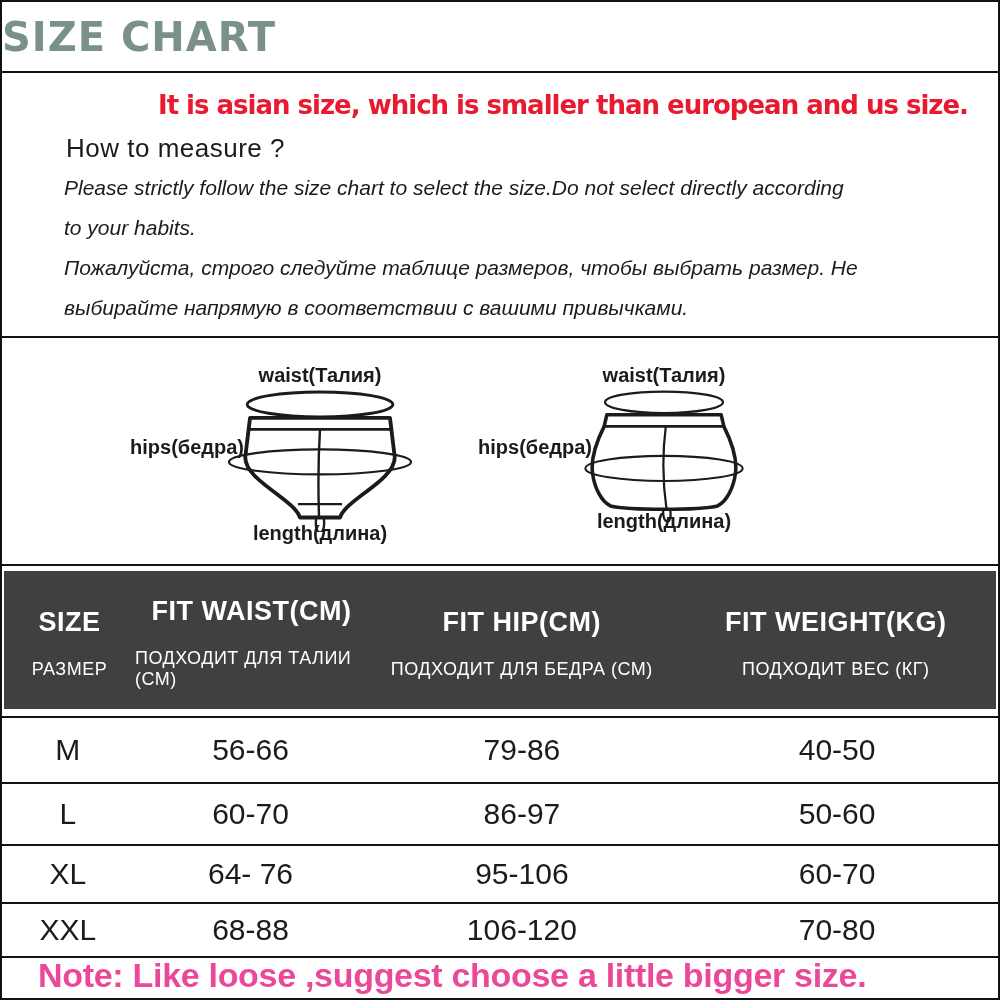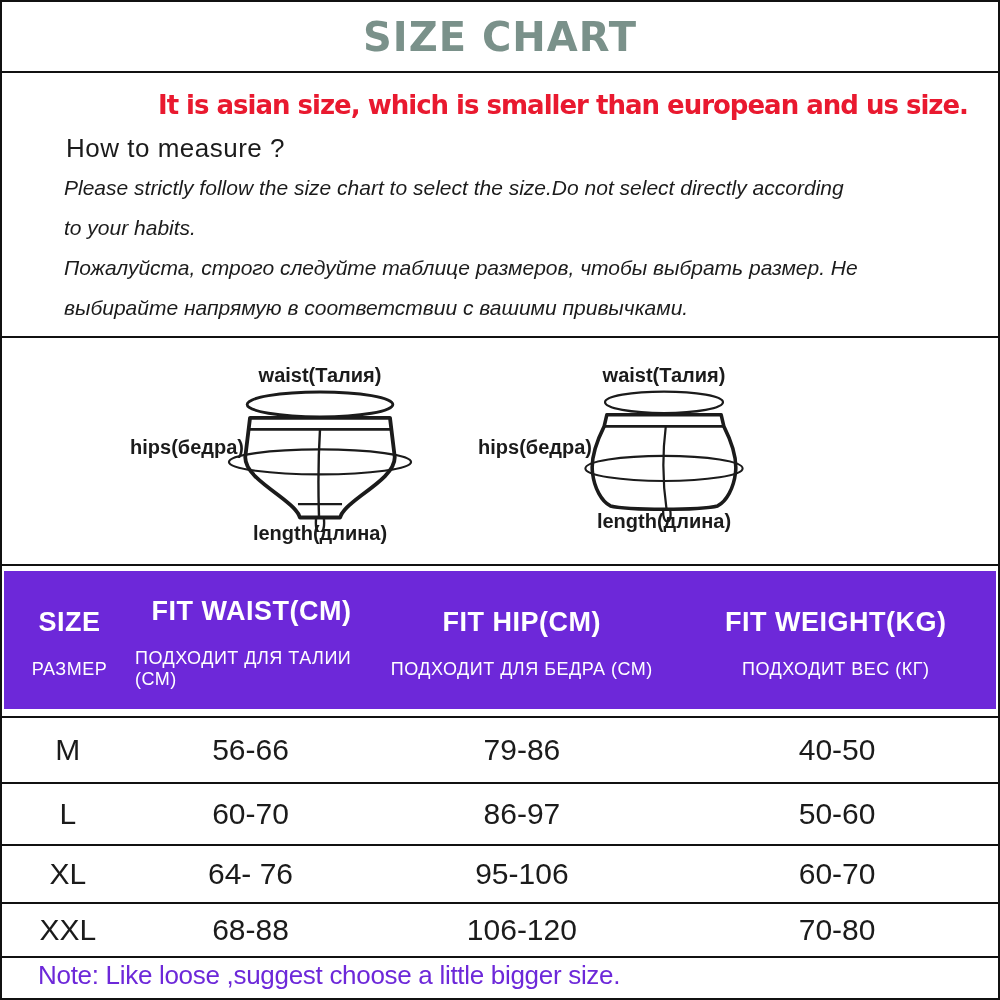--- a/index.html
+++ b/index.html
@@ -7,21 +7,21 @@
   body { font-family:"Liberation Sans", sans-serif; color:#1b1b1b; }
 
   .sheet {
     position:relative; width:1000px; height:1000px;
     background:#fff; border:2px solid #111; overflow:hidden;
   }
 
   
   .title-box {
     height:71px; border-bottom:2px solid #111;
-    display:flex; align-items:center; justify-content:center;
+    display:flex; align-items:center; justify-content:flex-start;
   }
   .title {
     font-family:"DejaVu Sans", sans-serif;
     font-size:40px; font-weight:bold; letter-spacing:1px;
     color:#7a918a;
   }
 
   
   .intro-box { height:265px; border-bottom:2px solid #111; padding:10px 30px 0 62px; }
   .warning {
@@ -35,39 +35,39 @@
   
   .diagram-box { height:228px; border-bottom:2px solid #111; display:flex; }
   .fig { position:relative; width:50%; height:100%; }
   .dlabel { position:absolute; font-size:20px; font-weight:bold; white-space:nowrap; }
   .dlabel.center { transform:translateX(-50%); }
   .dlabel.rightend { transform:translateX(-100%);text-align:center; }
   .fig svg { position:absolute; transform:translateX(-50%); }
 
   
   .table-head {
-    margin:5px 2px 0 2px; height:138px; background:#6d28d9;
+    margin:5px 2px 0 2px; height:138px; background:#404040;
     display:grid; grid-template-columns:13.2% 23.5% 31% 32.3%;
   }
   .hcell { display:flex; flex-direction:column; align-items:center; justify-content:center; gap:21px; padding-top:6px; }
   .hcell .en { color:#fff; font-size:27px; font-weight:bold; letter-spacing:0.5px; }
   .hcell .ru { color:#fff; font-size:18px; font-weight:500; letter-spacing:0.5px; }
 
   
   .table-body { margin-top:7px; border-top:2px solid #111; }
   .trow {
     display:grid; grid-template-columns:13.2% 23.5% 31% 32.3%;
     align-items:center; text-align:center;
     border-bottom:2px solid #111; font-size:30px; font-weight:500;
   }
   .h66 { height:66px; } .h62 { height:62px; } .h58 { height:58px; } .h54 { height:54px; }
 
   
   .note-row { height:35px; display:flex; align-items:center; padding-left:36px; }
-  .note-text { color:#6d28d9; font-size:26px; font-weight:400; letter-spacing:-0.3px; }
+  .note-text { color:#ec4899; font-size:34px; font-weight:700; letter-spacing:-0.3px; }
 </style>
 </head>
 <body>
 
 <div class="sheet">
 
   <div class="title-box">
     <div class="title">SIZE CHART</div>
   </div>
 

